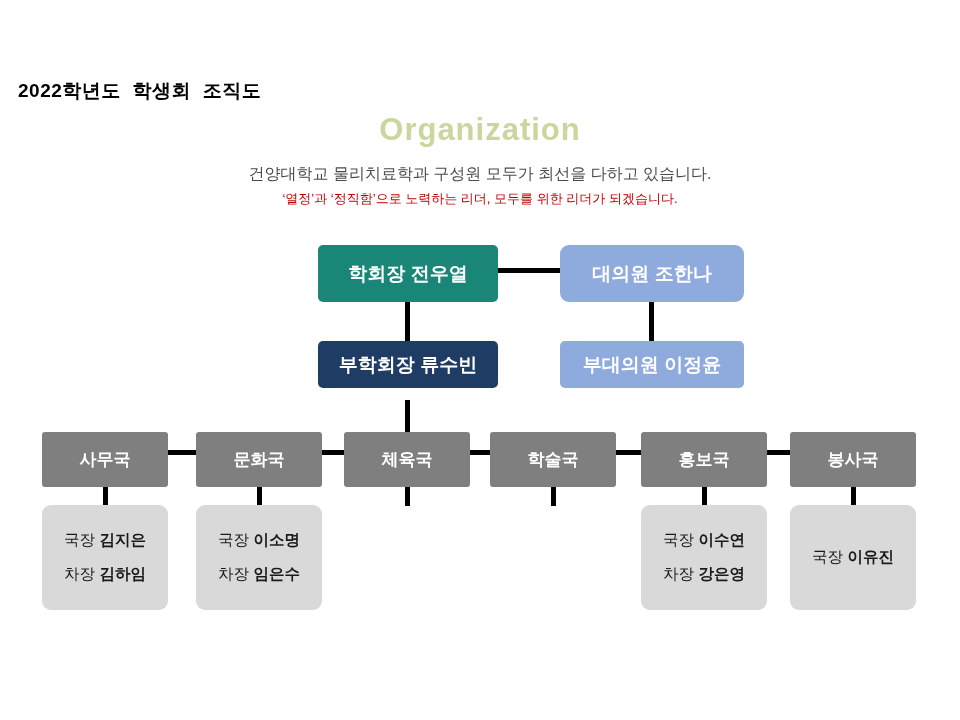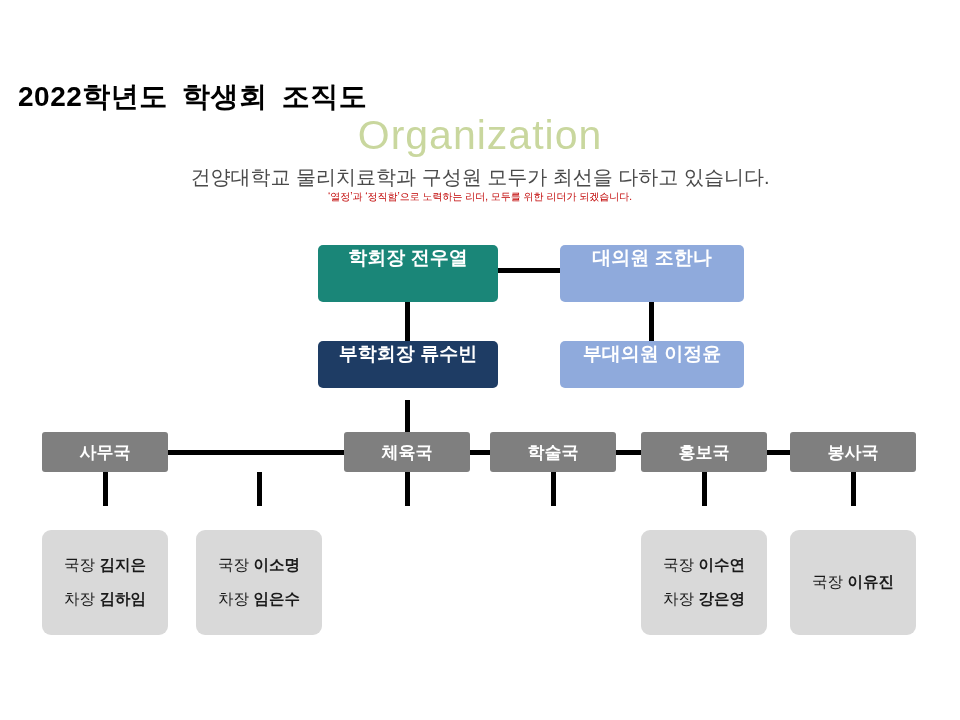--- a/index.html
+++ b/index.html
@@ -11,106 +11,106 @@
     width: 960px;
     height: 720px;
     background: #ffffff;
     overflow: hidden;
   }
 
   .slide-title {
     position: absolute;
     left: 18px;
     top: 78px;
-    font-size: 28px;
+    font-size: 19px;
     font-weight: 700;
     color: #000000;
     word-spacing: 6px;
     letter-spacing: 0.5px;
   }
 
   .org-heading {
     position: absolute;
     left: 0;
     top: 112px;
     width: 100%;
     text-align: center;
-    font-size: 41px;
-    font-weight: 400;
+    font-size: 31px;
+    font-weight: 700;
     color: var(--heading-green, #c9d79e);
     letter-spacing: 1px;
   }
 
   .subtitle-1 {
     position: absolute;
     left: 0;
     top: 164px;
     width: 100%;
     text-align: center;
-    font-size: 20px;
+    font-size: 16px;
     font-weight: 500;
     color: var(--subtitle-gray, #4a4a4a);
   }
 
   .subtitle-2 {
     position: absolute;
     left: 0;
     top: 190px;
     width: 100%;
     text-align: center;
-    font-size: 10px;
+    font-size: 13px;
     font-weight: 500;
     color: var(--red-text, #c00000);
   }
 
   .node {
     position: absolute;
     display: flex;
-    align-items: flex-start;
+    align-items: center;
     justify-content: center;
     color: #ffffff;
     font-weight: 700;
     font-size: 19px;
     border-radius: 5px;
     z-index: 2;
   }
   .node.teal  { background: var(--teal, #1a8678); }
   .node.navy  { background: var(--navy, #1e3c64); }
   .node.ltblue{ background: var(--light-blue, #8faadc); }
 
   .president-box       { left: 318px; top: 245px; width: 180px; height: 57px; }
-  .representative-box  { left: 560px; top: 245px; width: 184px; height: 57px; }
+  .representative-box  { left: 560px; top: 245px; width: 184px; height: 57px; border-radius: 9px; }
   .vice-president-box  { left: 318px; top: 341px; width: 180px; height: 47px; }
   .vice-rep-box        { left: 560px; top: 341px; width: 184px; height: 47px; }
 
   .line {
     position: absolute;
     background: var(--line-black, #000000);
     z-index: 0;
   }
 
   .dept {
     position: absolute;
     top: 432px;
     width: 126px;
-    height: 40px;
+    height: 55px;
     background: var(--gray-box, #7f7f7f);
     border-radius: 3px;
     display: flex;
     align-items: center;
     justify-content: center;
     color: #ffffff;
     font-weight: 700;
     font-size: 17px;
     z-index: 1;
   }
 
   .detail {
     position: absolute;
-    top: 530px;
+    top: 505px;
     width: 126px;
     height: 105px;
     background: var(--light-gray-box, #d9d9d9);
     border-radius: 9px;
     display: flex;
     flex-direction: column;
     align-items: center;
     justify-content: center;
     gap: 13px;
     z-index: 1;
@@ -159,20 +159,21 @@
     <span>대의원 조한나</span>
   </div>
   <div class="node navy vice-president-box">
     <span>부학회장 류수빈</span>
   </div>
   <div class="node ltblue vice-rep-box">
     <span>부대의원 이정윤</span>
   </div>
 
   <div class="dept c1">사무국</div>
+  <div class="dept c2">문화국</div>
   <div class="dept c3">체육국</div>
   <div class="dept c4">학술국</div>
   <div class="dept c5">홍보국</div>
   <div class="dept c6">봉사국</div>
 
   <div class="detail c1">
     <div class="member-line"><span class="role">국장</span> <span class="mname">김지은</span></div>
     <div class="member-line"><span class="role">차장</span> <span class="mname">김하임</span></div>
   </div>
 

